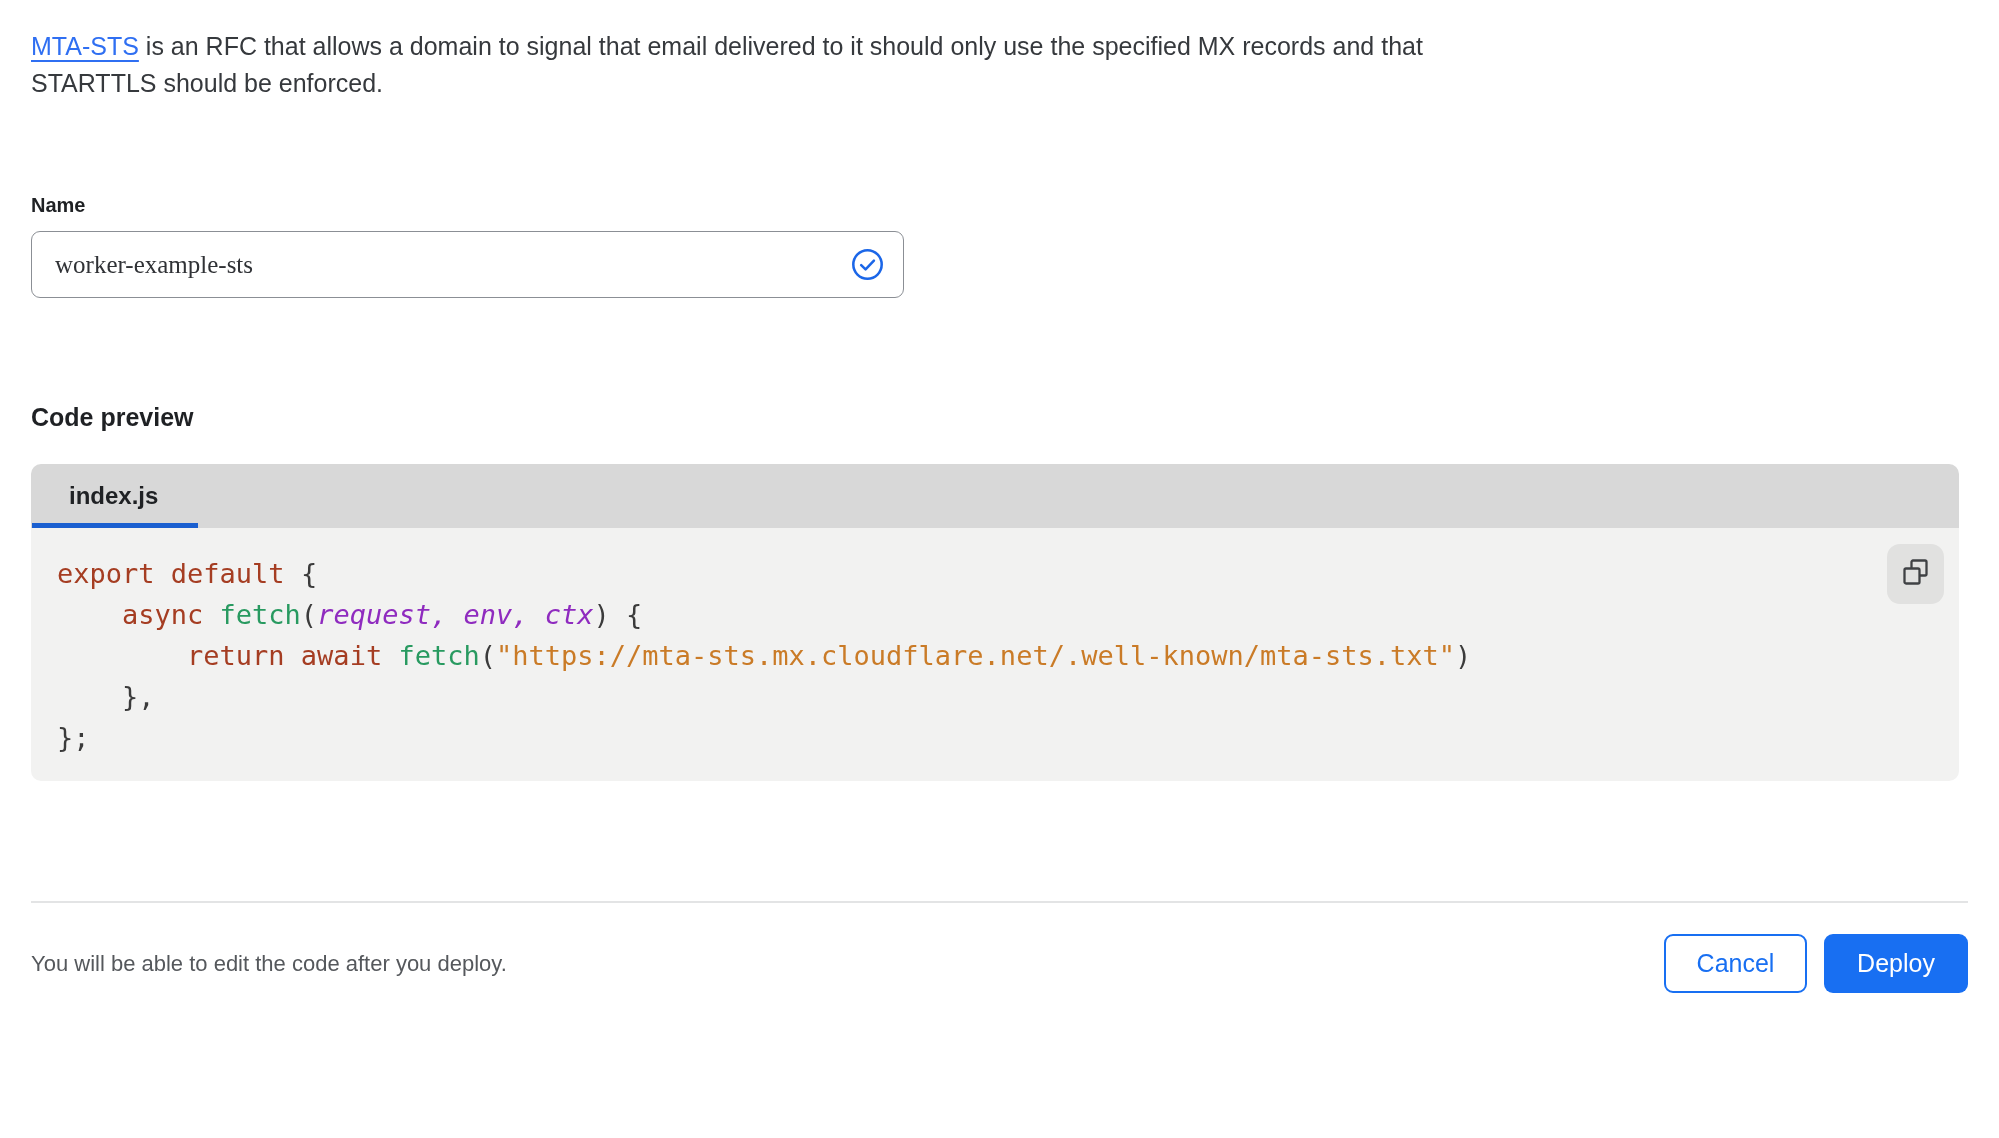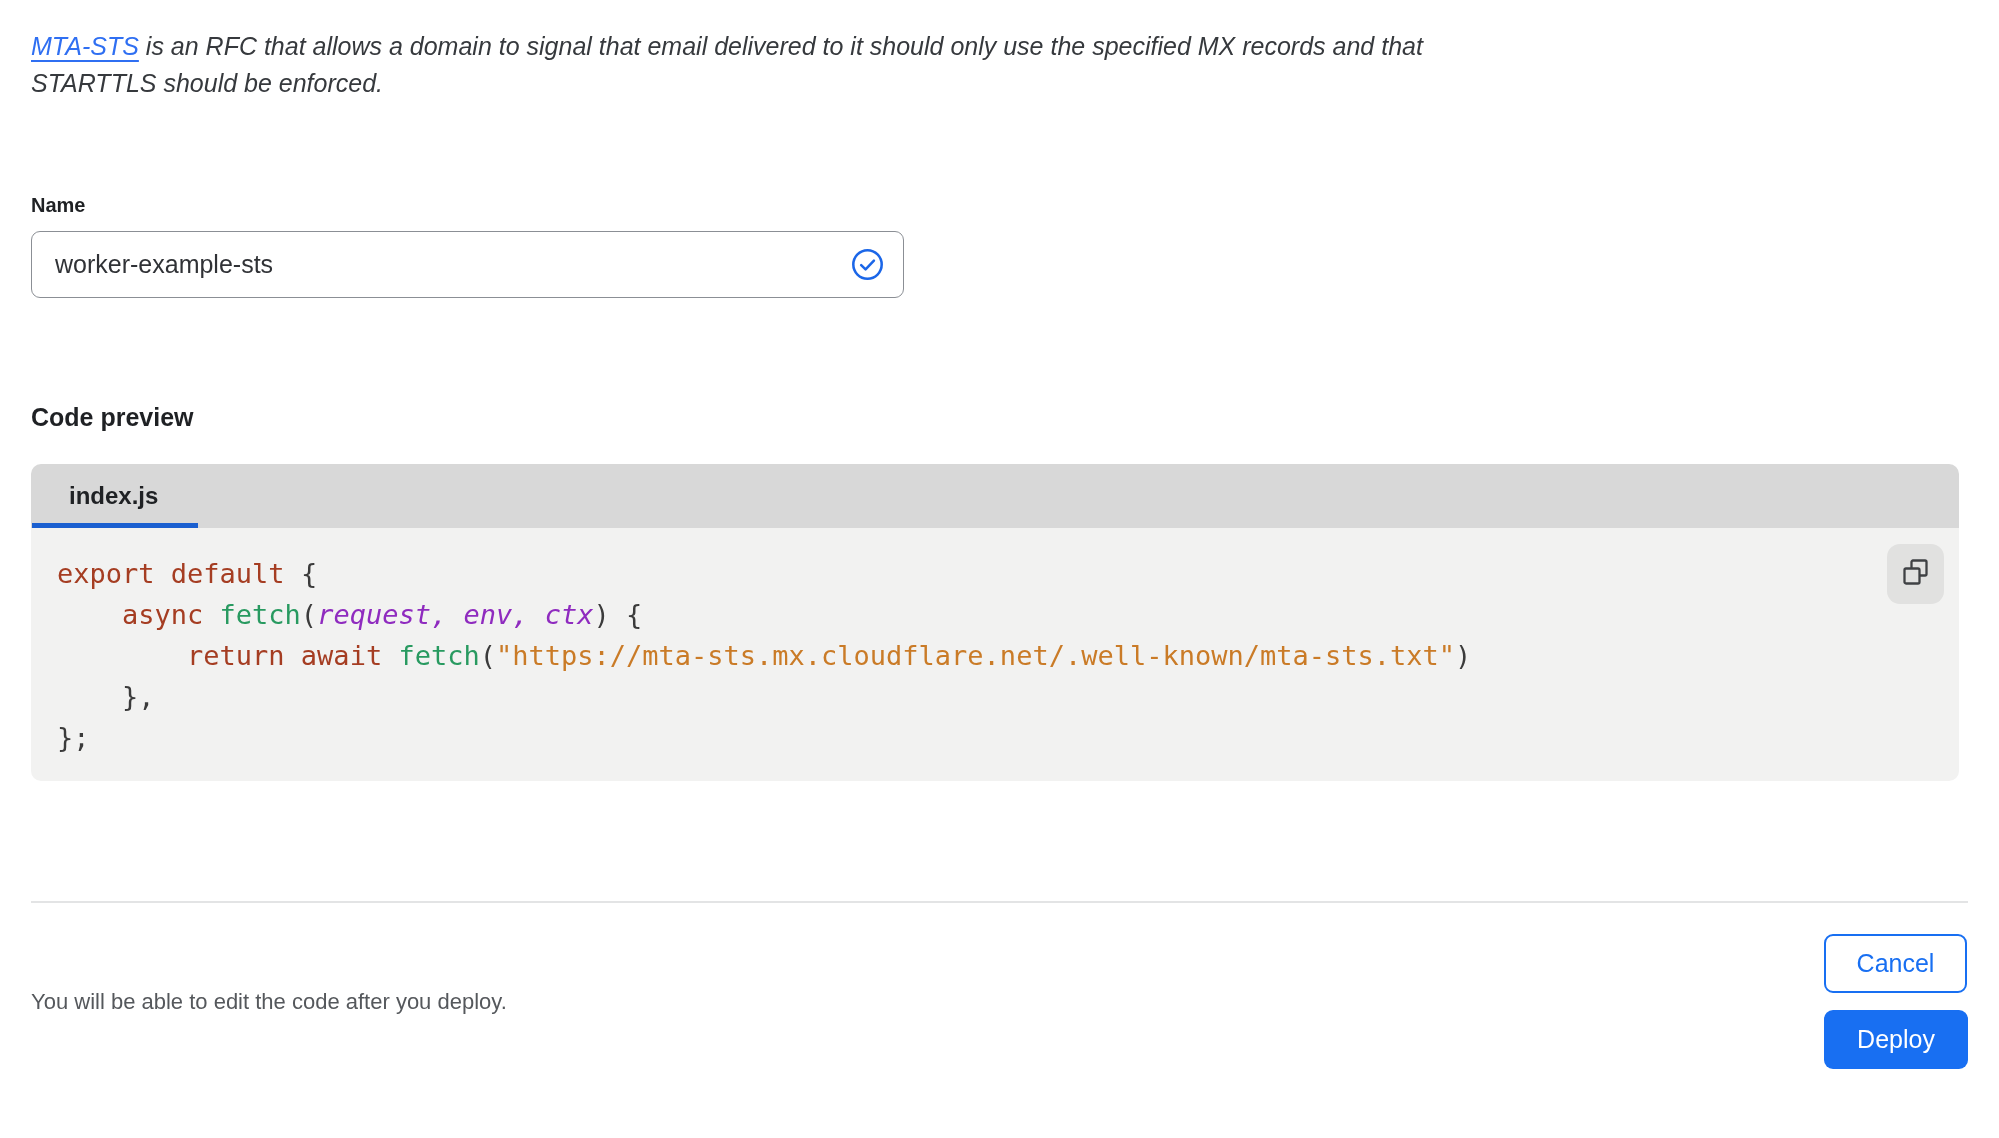--- a/index.html
+++ b/index.html
@@ -18,41 +18,40 @@
     font-size: 45px; line-height: 50px;
     font-weight: 700; letter-spacing: -0.5px;
     color: #1f2124;
   }
 
   .description {
     margin: 28px 0 0;
     font-size: 25px; line-height: 37px;
     color: #36393d;
     width: 1478px;
-    font-style: italic;
   }
   .doc-link {
     color: var(--link-blue);
     text-decoration: underline;
     text-decoration-thickness: 2px;
     text-underline-offset: 5px;
     cursor: pointer;
   }
 
   .field-label {
     margin-top: 92px;
     font-size: 20px; font-weight: 700;
     color: #1f2124;
   }
   .input-wrap { position: relative; margin-top: 14px; width: 873px; }
   .name-input {
     width: 100%; height: 67px;
     border: 1.5px solid #8b8f95;
     border-radius: 9px;
-    font-family: Liberation Sans, sans-serif;
+    font-family: Liberation Serif, serif;
     font-size: 25px; color: #303236;
     padding: 0 82px 0 23px;
     outline: none;
     background: #fff;
   }
   .check-icon { position: absolute; right: 19px; top: 16px; width: 35px; height: 35px; }
 
   .section-label {
     margin-top: 105px;
     font-size: 25px; font-weight: 700;
@@ -114,21 +113,21 @@
   .footer-divider {
     margin-top: 120px;
     height: 2px;
     background: var(--divider);
   }
   .footer-row {
     margin-top: 31px;
     display: flex; align-items: center; justify-content: space-between; gap: 24px;
   }
   .footer-note { font-size: 22px; color: #55585c; }
-  .footer-buttons { display: flex; align-items: flex-start; gap: 17px; flex-direction: column; }
+  .footer-buttons { display: flex; align-items: flex-end; gap: 17px; }
   .btn {
     height: 59px;
     border-radius: 9px;
     font-family: "Liberation Sans", sans-serif;
     font-size: 25px;
     cursor: pointer;
     display: flex; align-items: center; justify-content: center;
   }
   .btn-cancel {
     width: 143px;

